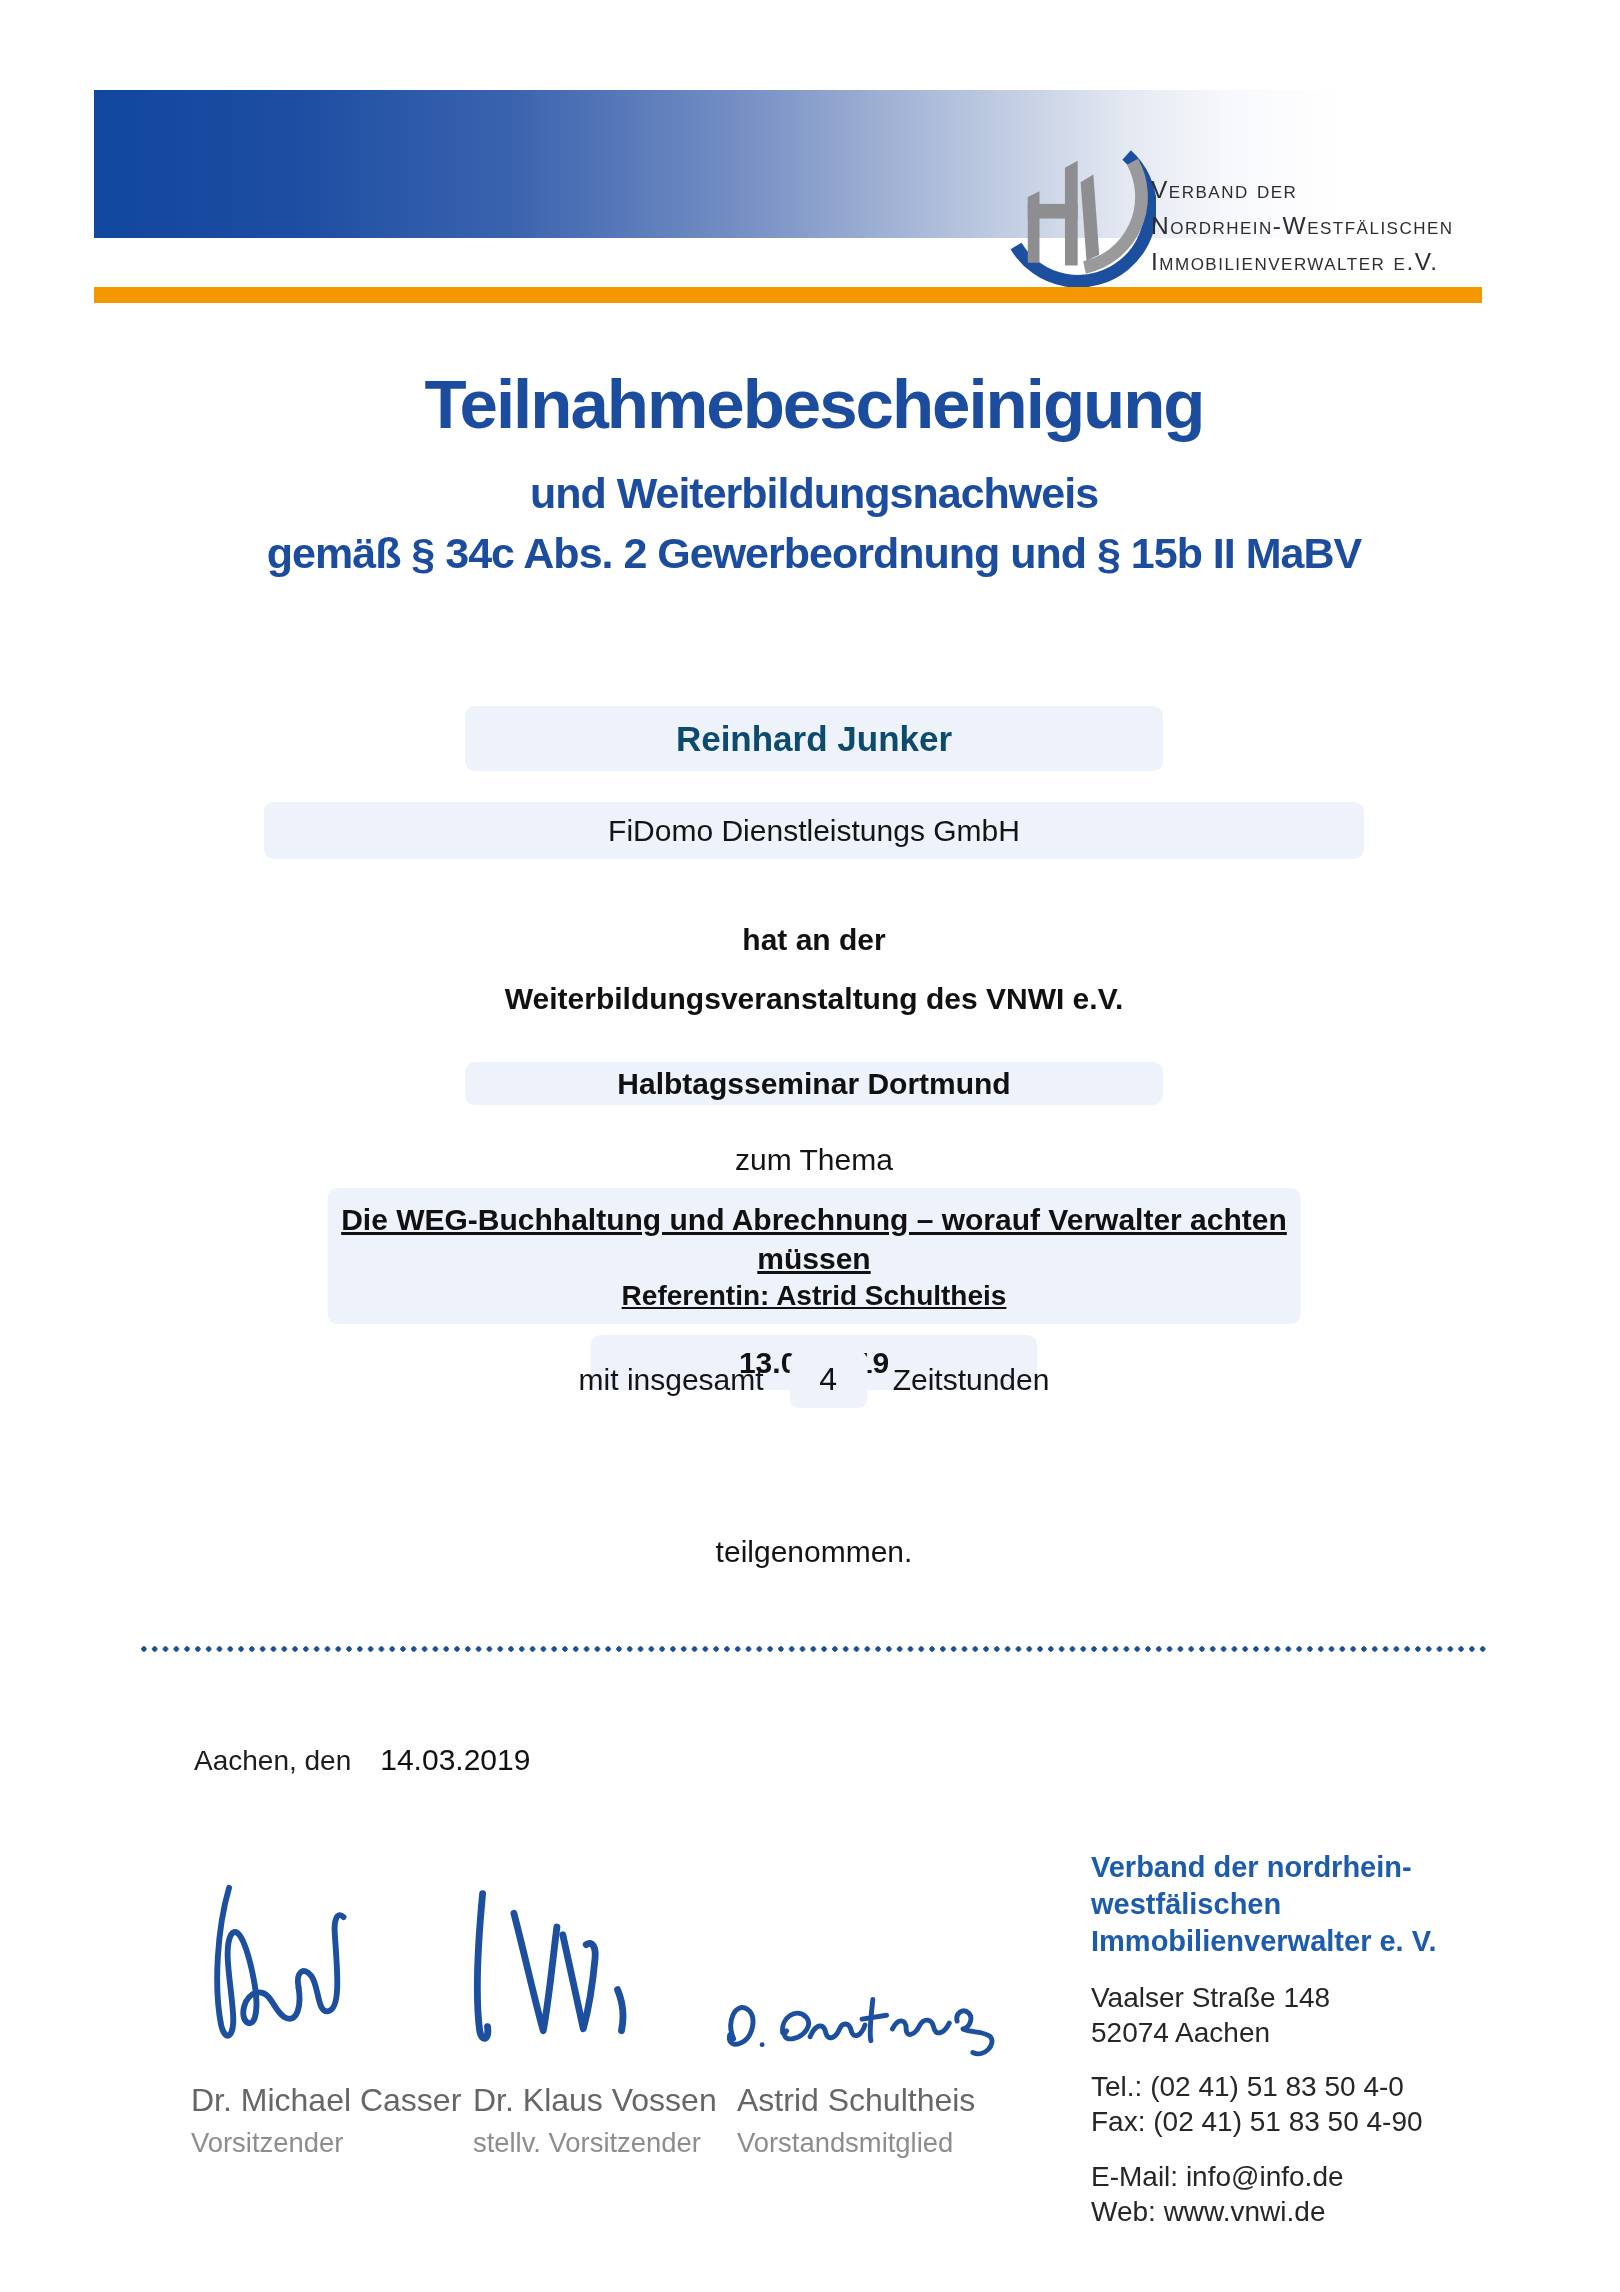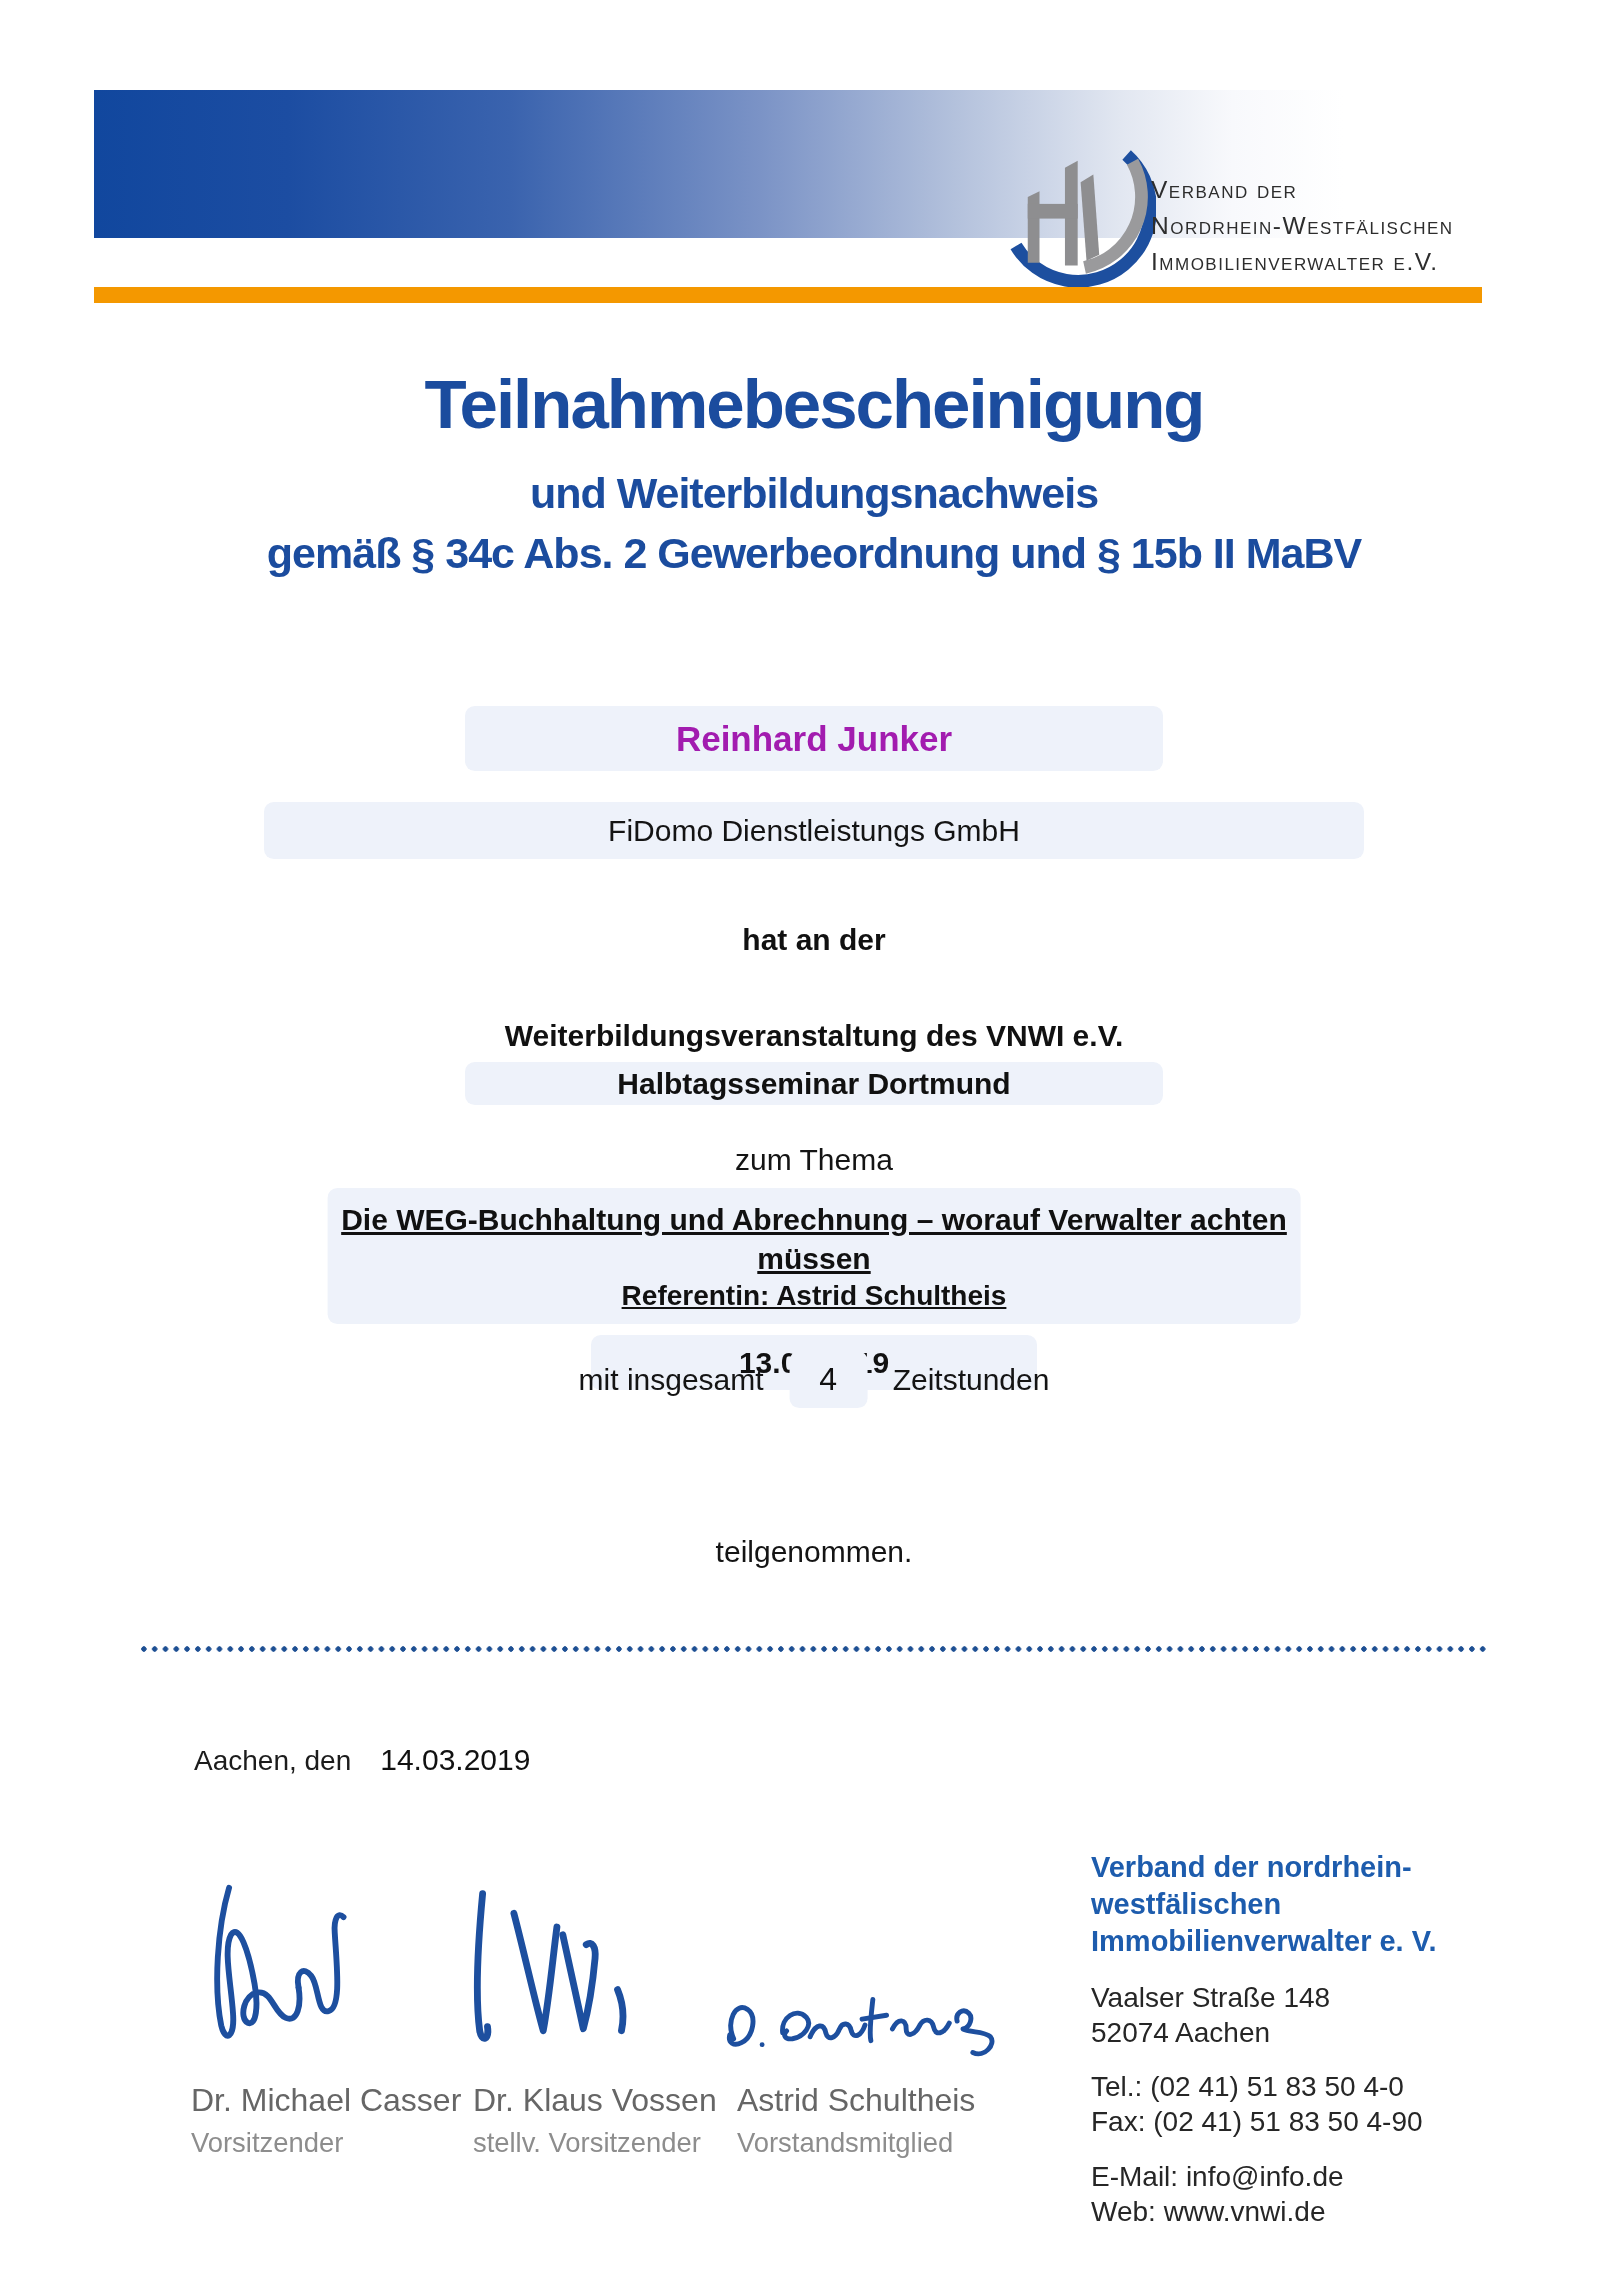--- a/index.html
+++ b/index.html
@@ -42,21 +42,21 @@
   .plain-line{font-size:30px;color:#141414;}
   .bold-line{font-size:30px;font-weight:bold;color:#111;}
   
   .fieldbox{
     position:absolute;left:814px;transform:translateX(-50%);
     background:#eef2fa;border-radius:9.8px;
     display:flex;align-items:center;justify-content:center;
     flex-direction:column;text-align:center;
   }
   .name-box{top:706px;width:698px;height:65px;}
-  .name-box .val{font-size:35px;font-weight:bold;color:#a21caf;}
+  .name-box .val{font-size:35px;font-weight:bold;color:#0c4a6e;}
   .company-box{top:802px;width:1100px;height:57px;}
   .company-box .val{font-size:30px;color:#141414;}
   .seminar-box{top:1062px;width:698px;height:43px;}
   .seminar-box .val{font-size:30px;font-weight:bold;}
   .topic-box{top:1188px;width:961px;padding:11.8px 5.9px;text-decoration:underline;}
   .topic-box .topic-main{
     font-size:30px;font-weight:bold;line-height:39px;white-space:normal;
     width:990px;text-align:center;
   }
   .topic-box .topic-ref{font-size:28px;font-weight:bold;margin-top:2px;}
@@ -134,21 +134,21 @@
   <div class="cx subtitle sub2">gemäß § 34c Abs. 2 Gewerbeordnung und § 15b II MaBV</div>
 
   <div class="fieldbox name-box">
     <div class="val">Reinhard Junker</div>
   </div>
   <div class="fieldbox company-box">
     <div class="val">FiDomo Dienstleistungs GmbH</div>
   </div>
 
   <div class="cx bold-line" style="top:923px;">hat an der</div>
-  <div class="cx bold-line" style="top:1019px;">Weiterbildungsveranstaltung des VNWI e.V.</div>
+  <div class="cx bold-line" style="top:982px;">Weiterbildungsveranstaltung des VNWI e.V.</div>
 
   <div class="fieldbox seminar-box">
     <div class="val">Halbtagsseminar Dortmund</div>
   </div>
 
   <div class="cx plain-line" style="top:1143px;">zum Thema</div>
 
   <div class="fieldbox topic-box">
     <div class="topic-main">Die WEG-Buchhaltung und Abrechnung – worauf Verwalter achten müssen</div>
     <div class="topic-ref">Referentin: Astrid Schultheis</div>

